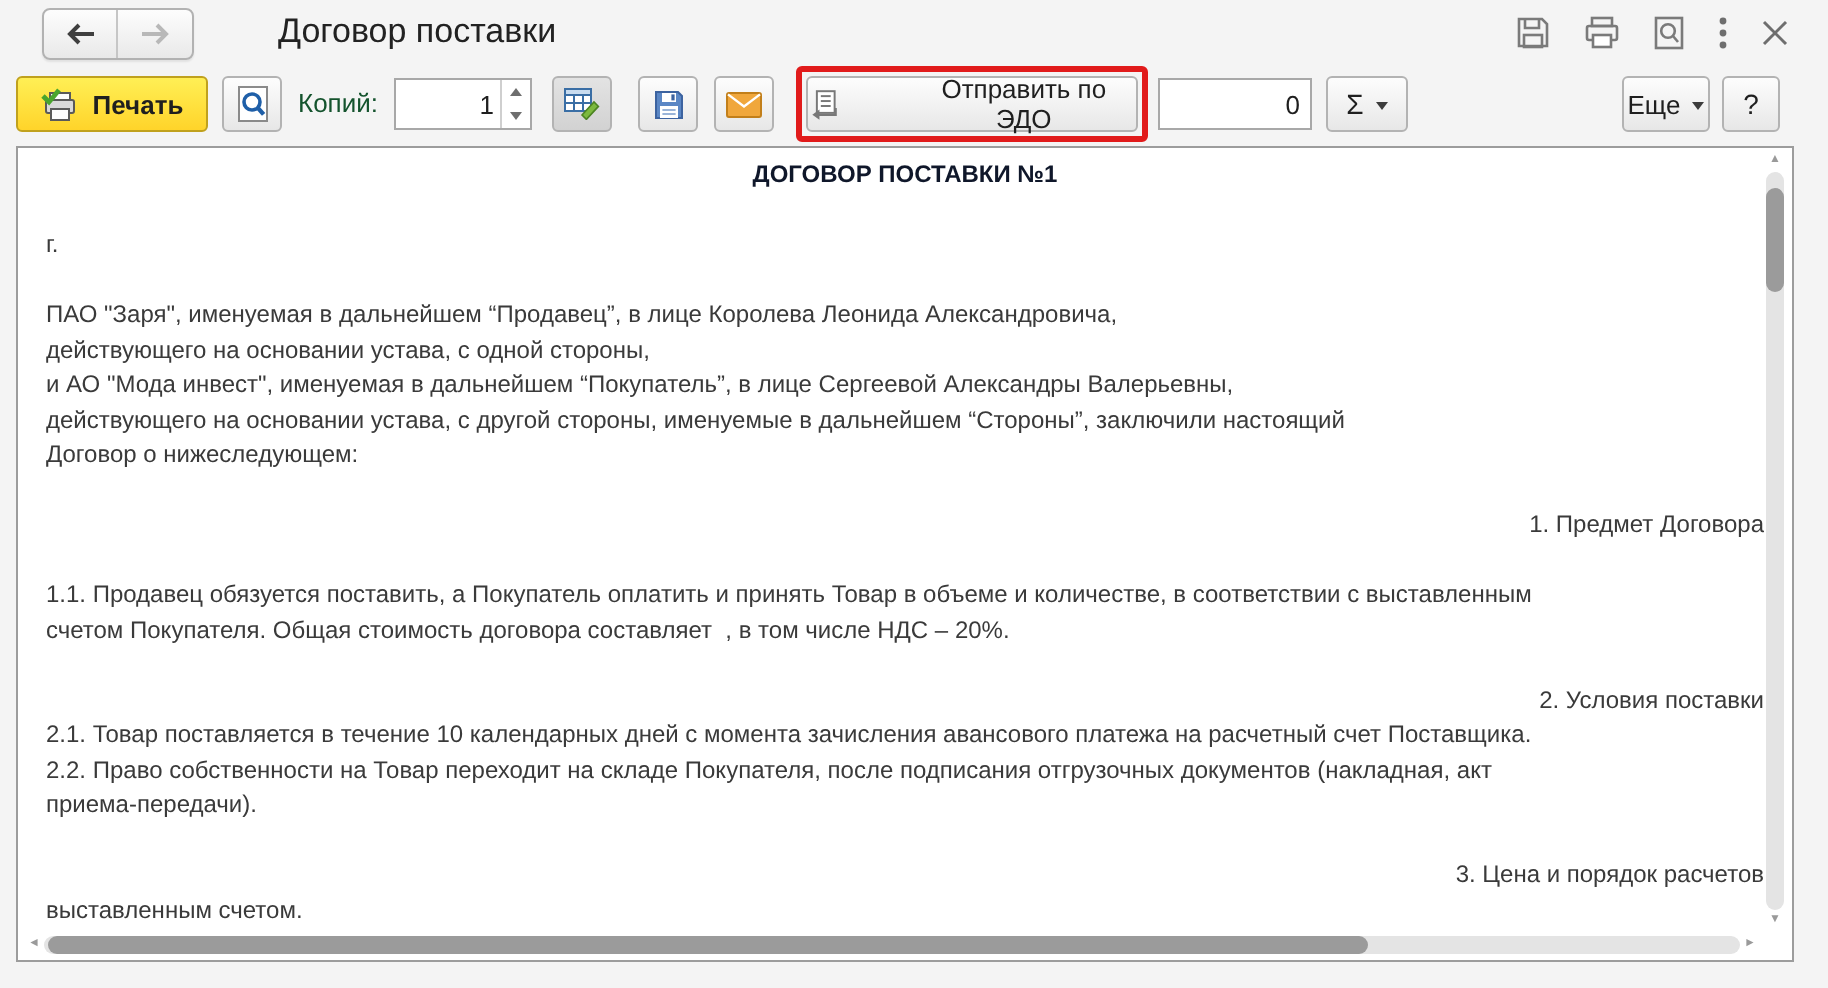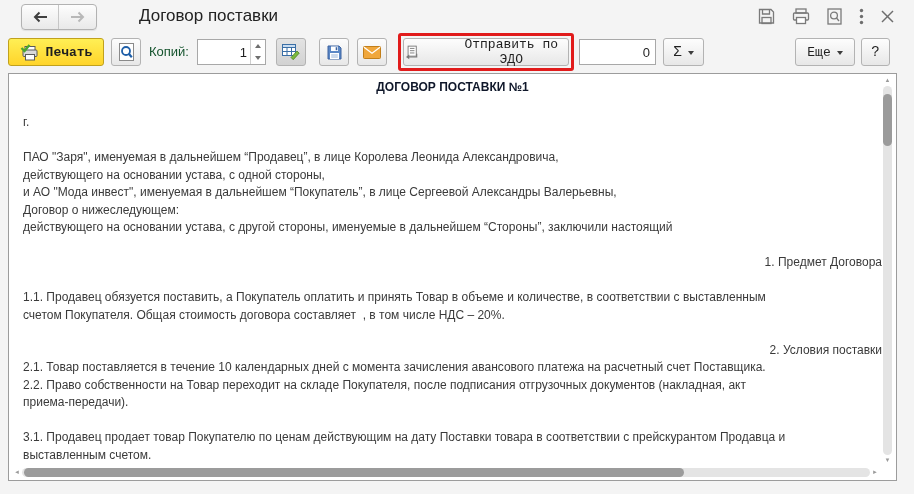--- a/index.html
+++ b/index.html
@@ -17,21 +17,21 @@
     display:flex; align-items:center; justify-content:center; cursor:pointer; }
   .nav-btn.back { border-right:1px solid #c6c6c6; }
   .window-title { position:absolute; left:126px; top:6px; font-size:17px; color:#222; }
   .window-controls { position:absolute; right:20px; top:8px; display:flex; gap:17px; align-items:center; }
   .wc { display:flex; align-items:center; justify-content:center; cursor:pointer; }
   
   .toolbar { position:absolute; top:37px; left:0; right:0; height:34px; }
   .tb-btn { position:absolute; height:28px; border:1px solid #b3b3b3; border-radius:3px;
     background:linear-gradient(#fdfdfd,#e7e7e7); display:flex; align-items:center;
     justify-content:center; gap:6px; font-size:13px; color:#1f1f1f; cursor:pointer;
-    font-family:Liberation Mono, monospace; }
+    font-family:Liberation Sans, sans-serif; }
   #btn-print { left:8px; top:1px; width:96px;
     background:linear-gradient(#ffef55,var(--accent-yellow,#ffd42a));
     border-color:#c0a11d; font-weight:bold; }
   #btn-preview { left:111px; top:1px; width:30px; }
   #lbl-copies { position:absolute; left:149px; top:1px; height:28px; line-height:28px;
     font-size:13px; color:#14532d; }
   .spinner { position:absolute; left:197px; top:2px; width:69px; height:26px;
     border:1px solid #a8a8a8; background:#fff; display:flex; }
   .spinner input { flex:1; min-width:0; border:none; outline:none; text-align:right;
     font-size:13px; padding-right:3px; font-family:inherit; color:#1f1f1f; background:transparent; }
@@ -44,21 +44,21 @@
   #btn-tableedit { left:276px; top:1px; width:30px; background:linear-gradient(#e3e3e3,#d2d2d2); }
   #btn-save  { left:319px; top:1px; width:30px; }
   #btn-email { left:357px; top:1px; width:30px; }
   .edo-wrap { position:absolute; left:398px; top:-4px; border:3px solid var(--annotation-red,#e11b1b);
     border-radius:3px; padding:2px; }
   #btn-edo { position:static; width:166px;gap:36px; }
   #sum-field { position:absolute; left:579px; top:2px; width:77px; height:26px;
     border:1px solid #a8a8a8; background:#fff; text-align:right; font-size:13px;
     padding-right:5px; font-family:inherit; color:#1f1f1f; outline:none; }
   #btn-sigma { left:663px; top:1px; width:41px; font-size:14px; }
-  #btn-more  { right:59px; top:1px; width:60px; }
+  #btn-more  { right:59px; top:1px; width:44px; }
   #btn-help  { right:24px; top:1px; width:29px; font-size:14px; }
   .caret { width:0; height:0; border-left:3.5px solid transparent; border-right:3.5px solid transparent;
     border-top:4px solid #3c3c3c; margin-top:2px; }
   
   .doc-area { position:absolute; left:8px; top:73px; width:889px; height:408px;
     background:#fff; border:1px solid #9c9c9c; overflow:hidden; }
   .doc-content { position:absolute; inset:0 14px 0 14px; padding-top:5px; overflow:hidden; }
   .doc-line { font-size:12px; line-height:17.5px; height:17.5px; color:#3a3a3a; white-space:pre; }
   .doc-line.title { font-weight:bold; text-align:center; color:#0f172a; }
   .doc-line.heading { text-align:right; }
@@ -218,34 +218,34 @@
 
 <div class="doc-area">
   <div class="doc-content">
       <div class="doc-line title">ДОГОВОР ПОСТАВКИ №1</div>
       <div class="doc-line blank"> </div>
       <div class="doc-line text">г.</div>
       <div class="doc-line blank"> </div>
       <div class="doc-line text">ПАО "Заря", именуемая в дальнейшем “Продавец”, в лице Королева Леонида Александровича,</div>
       <div class="doc-line text">действующего на основании устава, с одной стороны,</div>
       <div class="doc-line text">и АО "Мода инвест", именуемая в дальнейшем “Покупатель”, в лице Сергеевой Александры Валерьевны,</div>
+      <div class="doc-line text">действующего на основании устава, с другой стороны, именуемые в дальнейшем “Стороны”, заключили настоящий</div>
       <div class="doc-line text">Договор о нижеследующем:</div>
-      <div class="doc-line text">действующего на основании устава, с другой стороны, именуемые в дальнейшем “Стороны”, заключили настоящий</div>
       <div class="doc-line blank"> </div>
       <div class="doc-line heading">1. Предмет Договора</div>
       <div class="doc-line blank"> </div>
       <div class="doc-line text">1.1. Продавец обязуется поставить, а Покупатель оплатить и принять Товар в объеме и количестве, в соответствии с выставленным</div>
       <div class="doc-line text">счетом Покупателя. Общая стоимость договора составляет  , в том числе НДС – 20%.</div>
       <div class="doc-line blank"> </div>
       <div class="doc-line heading">2. Условия поставки</div>
       <div class="doc-line text">2.1. Товар поставляется в течение 10 календарных дней с момента зачисления авансового платежа на расчетный счет Поставщика.</div>
       <div class="doc-line text">2.2. Право собственности на Товар переходит на складе Покупателя, после подписания отгрузочных документов (накладная, акт</div>
       <div class="doc-line text">приема-передачи).</div>
       <div class="doc-line blank"> </div>
-      <div class="doc-line text">3.1. Продавец продает товар Покупателю по ценам действующим на дату Поставки товара в соответствии с прейскурантом Продавца и</div>
+      <div class="doc-line heading">3. Цена и порядок расчетов</div>
       <div class="doc-line text">выставленным счетом.</div>
     </div>
   <div class="vscroll">
     <div class="varrow up">▲</div>
     <div class="vtrack"></div>
     <div class="vthumb"></div>
     <div class="varrow down">▼</div>
   </div>
   <div class="hscroll">
     <div class="harrow left">◄</div>

